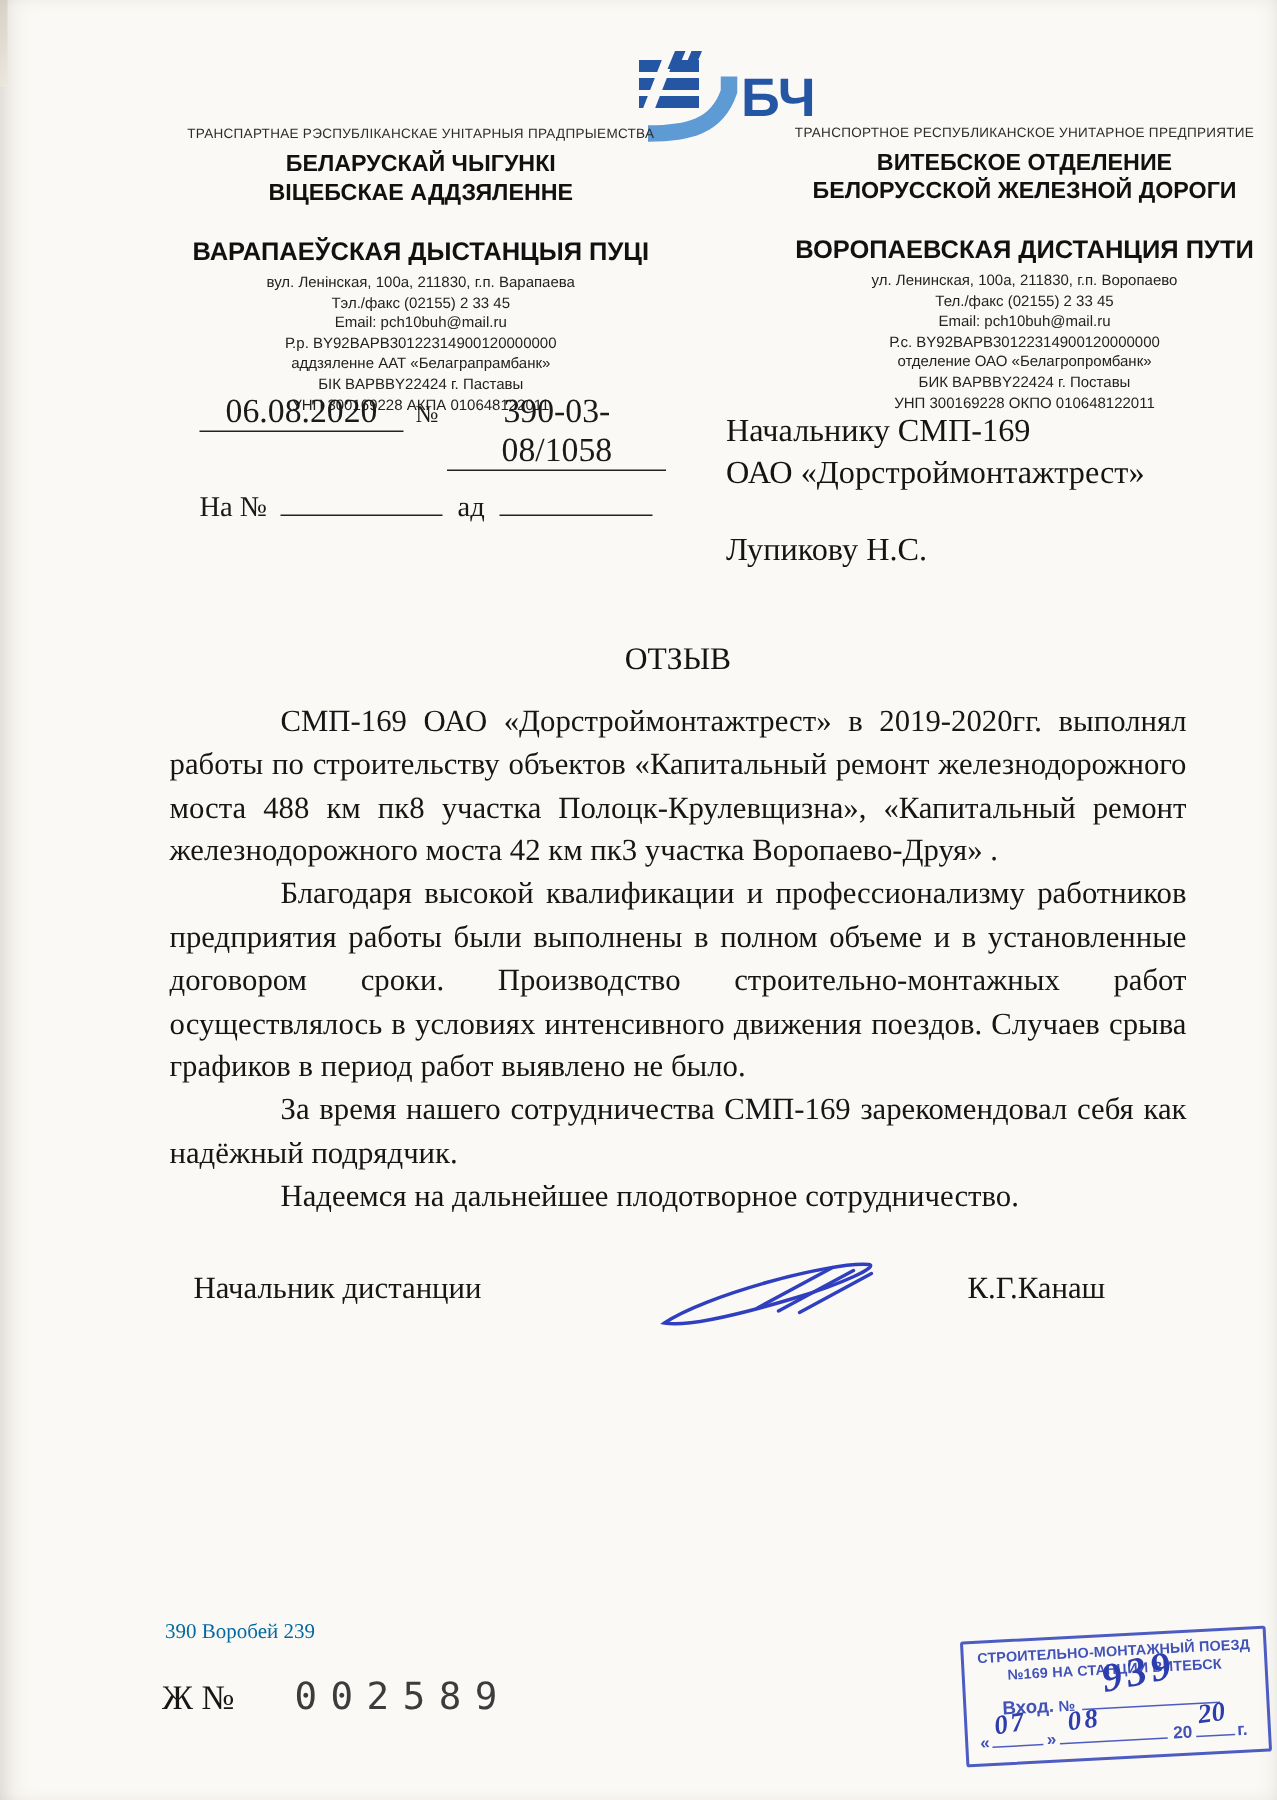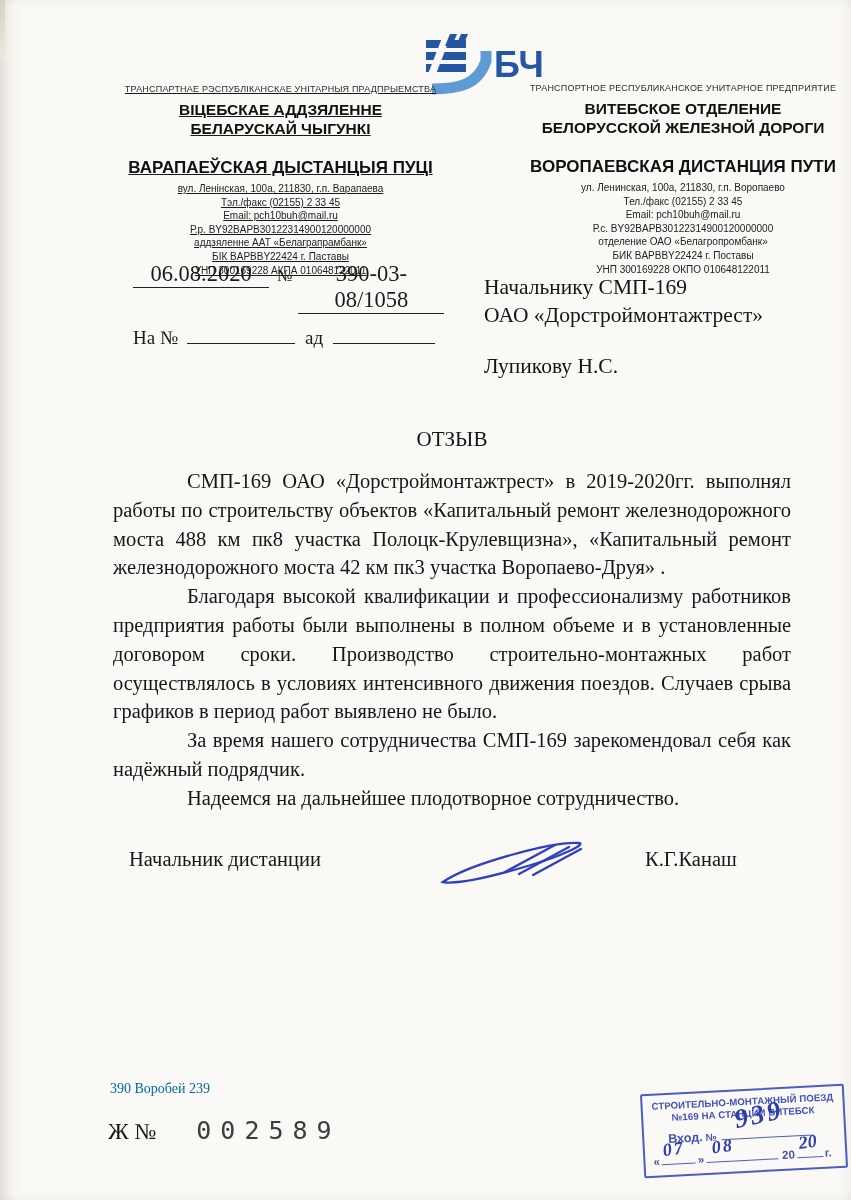--- a/index.html
+++ b/index.html
@@ -8,21 +8,21 @@
     position:relative;width:851px;height:1200px;margin:0 auto;
     background:#fbf9f5;overflow:hidden;color:#1a1a1a;
     box-shadow:inset 12px 0 22px -16px rgba(90,85,70,.45), inset -8px 0 18px -14px rgba(90,85,70,.25);
   }
   .artifact-left{position:absolute;left:0;top:8;width:5px;height:58px;
     background:linear-gradient(#cfc8ba,#efe9dd);opacity:.65;}
   
   .logo{position:absolute;left:420px;top:33px;width:122px;height:62px;}
   
   .lh{position:absolute;text-align:center;}
-  .lh-left{left:88px;top:84px;width:385px;text-decoration:underline;}
+  .lh-left{left:88px;top:84px;width:385px;}
   .lh-right{left:515px;top:83px;width:336px;}
   .org-type{font-size:9px;letter-spacing:.2px;color:#2c2c2c;margin-bottom:7px;white-space:nowrap;}
   .division{font-size:15.5px;font-weight:bold;line-height:18.5px;color:#111;}
   .org-name{font-size:17px;font-weight:bold;margin-top:20px;color:#111;}
   .addr{margin-top:4px;font-size:10px;line-height:13.6px;color:#222;}
   .addr div{white-space:nowrap;}
   
   .ref{position:absolute;left:133px;top:261px;width:320px;font-family:"Liberation Serif",serif;}
   .ref-row1{display:flex;align-items:baseline;}
   .u{display:inline-block;text-align:center;border-bottom:1.6px solid #222;}
@@ -100,22 +100,22 @@
         <polygon points="30,1 37,1 32,13 25,13"></polygon>
         <polygon points="41,1 48,1 43,13 36,13"></polygon>
       </g>
       <path d="M12,56 C38,56 58,52 66,28 L66,18" fill="none" stroke="#5e9bd4" stroke-width="11"></path>
       <text x="74" y="44" font-family="Liberation Sans, sans-serif" font-size="36" font-weight="bold" fill="#2456a4">БЧ</text>
     </svg>
   </div>
 
   <div class="lh lh-left">
     <div class="org-type">ТРАНСПАРТНАЕ РЭСПУБЛІКАНСКАЕ УНІТАРНЫЯ ПРАДПРЫЕМСТВА</div>
+    <div class="division">БЕЛАРУСКАЙ ЧЫГУНКІ</div>
     <div class="division">ВІЦЕБСКАЕ АДДЗЯЛЕННЕ</div>
-    <div class="division">БЕЛАРУСКАЙ ЧЫГУНКІ</div>
     <div class="org-name">ВАРАПАЕЎСКАЯ ДЫСТАНЦЫЯ ПУЦІ</div>
     <div class="addr">
       <div>вул. Ленінская, 100а, 211830, г.п. Варапаева</div>
       <div>Тэл./факс (02155) 2 33 45</div>
       <div>Email: pch10buh@mail.ru</div>
       <div>Р.р. BY92BAPB30122314900120000000</div>
       <div>аддзяленне ААТ «Белаграпрамбанк»</div>
       <div>БІК  BAPBBY22424  г. Паставы</div>
       <div>УНП 300169228    АКПА 010648122011</div>
     </div>

